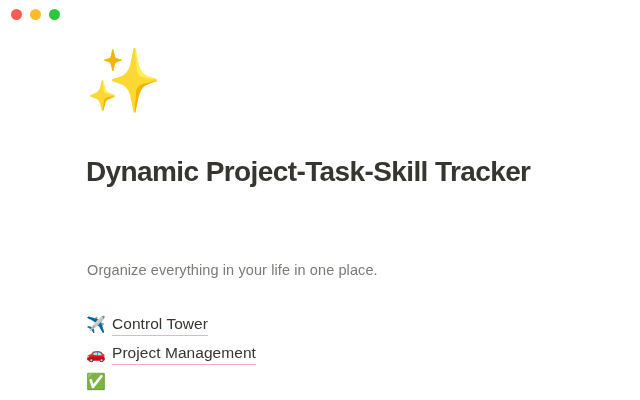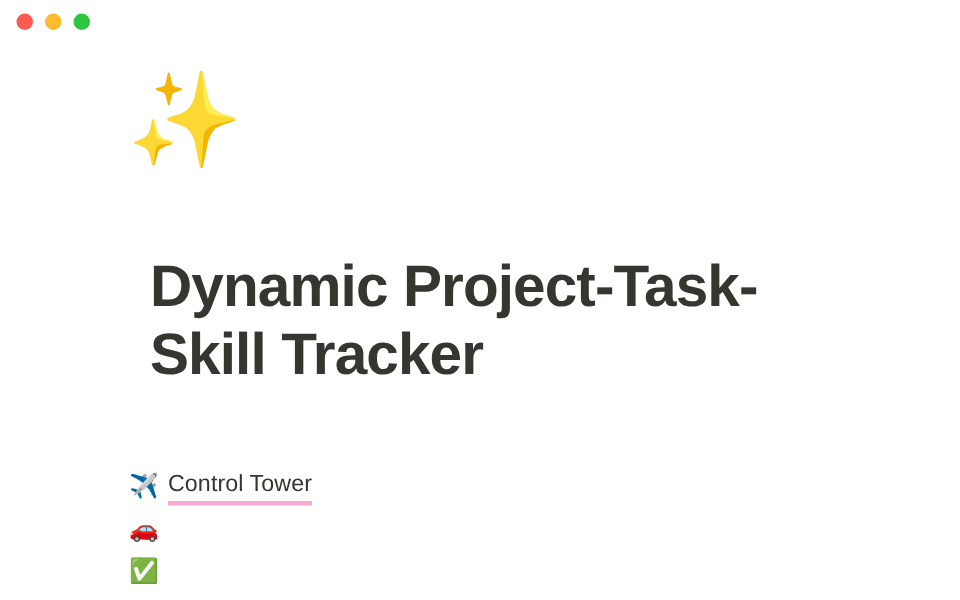--- a/index.html
+++ b/index.html
@@ -79,26 +79,26 @@
     font-size: 62px;
     line-height: 1;
     user-select: none;
   }
 
   .page-title {
     position: absolute;
     left: 86px;
     top: 128px;
     width: 470px;
-    font-size: 39px;
+    font-size: 28px;
     line-height: 1.15;
     font-weight: bold;
     letter-spacing: -0.6px;
     color: #37352f;
-    margin: 14px;
+    margin: 0;
   }
 
   .page-subtitle {
     position: absolute;
     left: 87px;
     top: 232px;
     font-size: 14.5px;
     line-height: 1.5;
     color: #7c7a76;
     margin: 0;
@@ -128,21 +128,21 @@
     width: 19px;
     flex: 0 0 19px;
     text-align: center;
     user-select: none;
   }
 
   .link-text {
     font-size: 15.5px;
     color: #37352f;
     text-decoration: none;
-    border-bottom: 3px solid #f9a8d4;
+    border-bottom: 1px solid #f9a8d4;
     line-height: 1.35;
     letter-spacing: 0.05px;
     cursor: pointer;
   }
 </style>
 </head>
 <body>
 
 <div class="window">
 
@@ -154,28 +154,30 @@
     </div>
     <div class="titlebar-title"></div>
   </div>
 
   <div class="page">
 
     <div class="page-icon">✨</div>
 
     <h1 class="page-title">Dynamic Project-Task-Skill Tracker</h1>
 
+    <p class="page-subtitle">Organize everything in your life in one place.</p>
 
     <ul class="link-list">
       <li class="link-item">
         <span class="link-emoji">✈️</span>
         <a class="link-text">Control Tower</a>
       </li>
       <li class="link-item">
         <span class="link-emoji">🚗</span>
+        <a class="link-text">Project Management</a>
       </li>
       <li class="link-item">
         <span class="link-emoji">✅</span>
       </li>
     </ul>
 
   </div>
 </div>
 
 </body></html>

